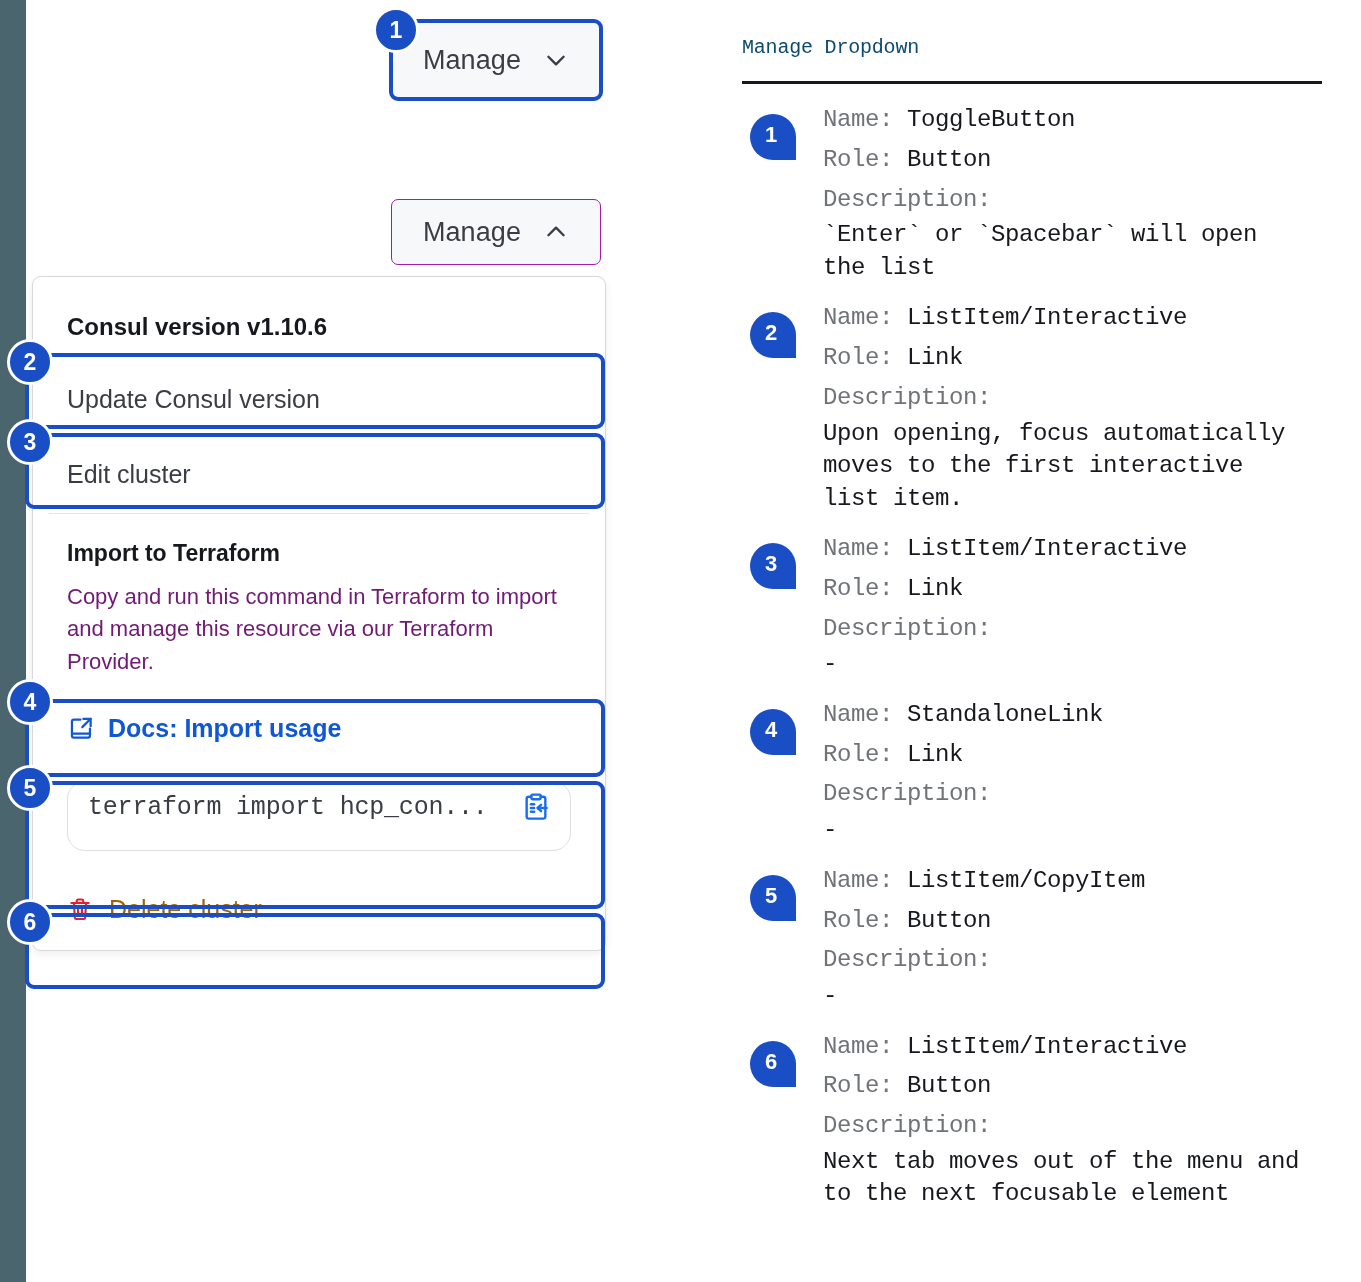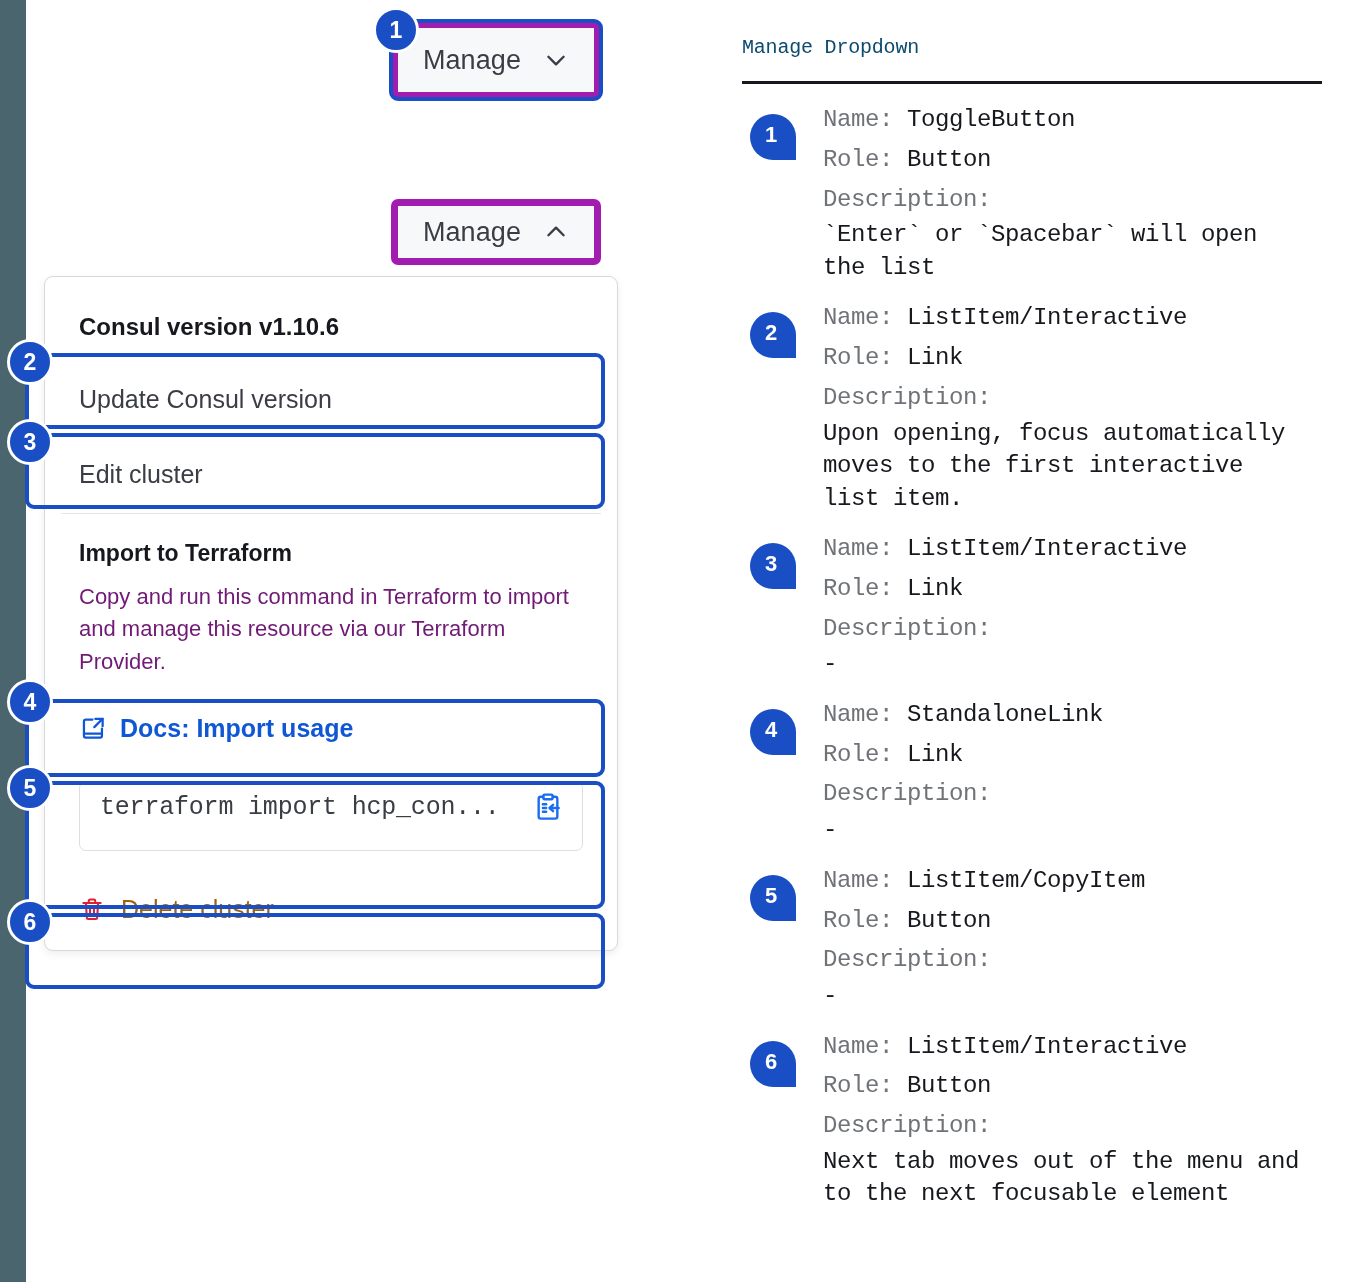--- a/index.html
+++ b/index.html
@@ -17,35 +17,35 @@
     width: 26px; height: 1282px;
     background: #4a656d;
   }
 
   
   .manage-btn {
     position: absolute;
     display: flex; align-items: center; justify-content: center;
     gap: 22px;
     background: #f7f8fa;
-    border: 7px solid #a21caf;
+    border: 1px solid #a21caf;
     border-radius: 7px;
     font-size: 27px;
     color: #3b3d45;
     letter-spacing: .1px;
   }
   #manage-btn-1 { left: 391px; top: 21px;  width: 210px; height: 78px; }
   #manage-btn-2 { left: 391px; top: 199px; width: 210px; height: 66px; }
   .caret { display: inline-block; width: 26px; height: 26px; position: relative; }
   .caret svg { display:block; }
 
   
   .dropdown {
     position: absolute;
-    left: 44px; top: 276px; width: 574px;
+    left: 32px; top: 276px; width: 574px;
     background: #ffffff;
     border: 1px solid #d6d8dc;
     border-radius: 9px;
     box-shadow: 0 3px 8px rgba(0,0,0,.07);
   }
   .dd-heading {
     font-size: 24px; font-weight: bold; color: #16181d;
     padding: 36px 34px 22px 34px;
   }
   .dd-item {
@@ -62,21 +62,21 @@
     font-size: 22px; color: #701a75; line-height: 1.47;
     padding: 6px 46px 16px 34px;
   }
   .dd-link {
     font-size: 25px; color: #1057d6; font-weight: 700;
     padding: 20px 34px 20px 34px;
     display: flex; align-items: center; gap: 14px;
   }
   .code-row { padding: 18px 34px 22px 34px; }
   .code-box {
-    border: 1px solid #dcdee1; border-radius: 7px;
+    border: 1px solid #dcdee1; border-radius: 18px;
     background: #fff;
     height: 70px;
     display: flex; align-items: center; justify-content: space-between;
     padding: 0 18px 16px 20px;
     text-align: center;
   }
   .code-text {
     font-family: "Liberation Mono", monospace;
     font-size: 25px; color: #3b3d45; letter-spacing: -.2px;
   }

